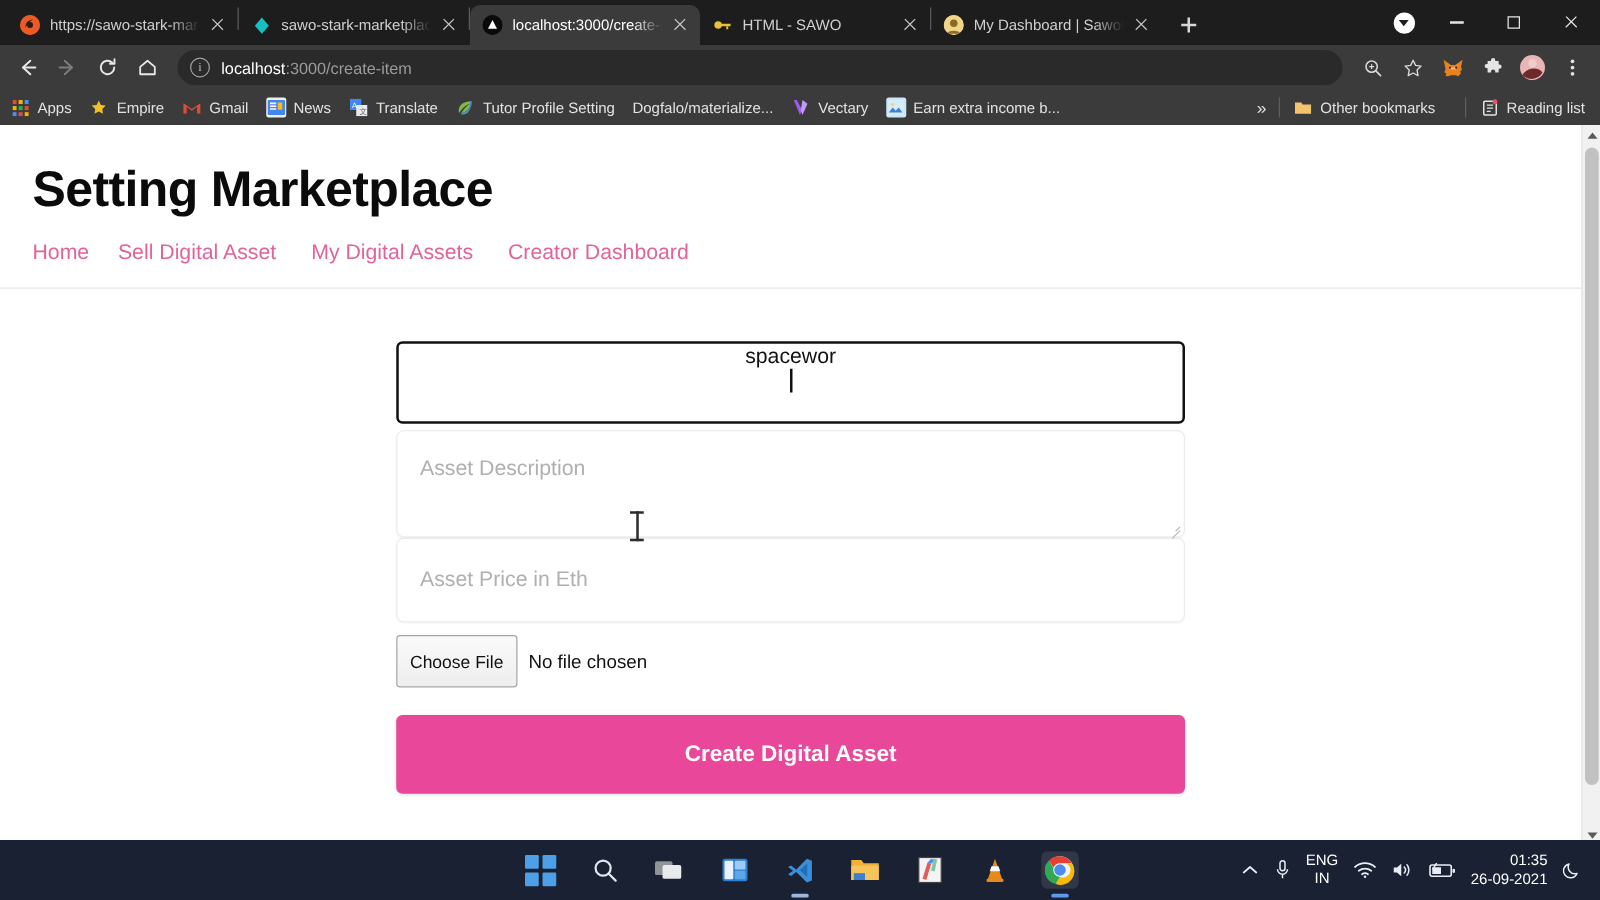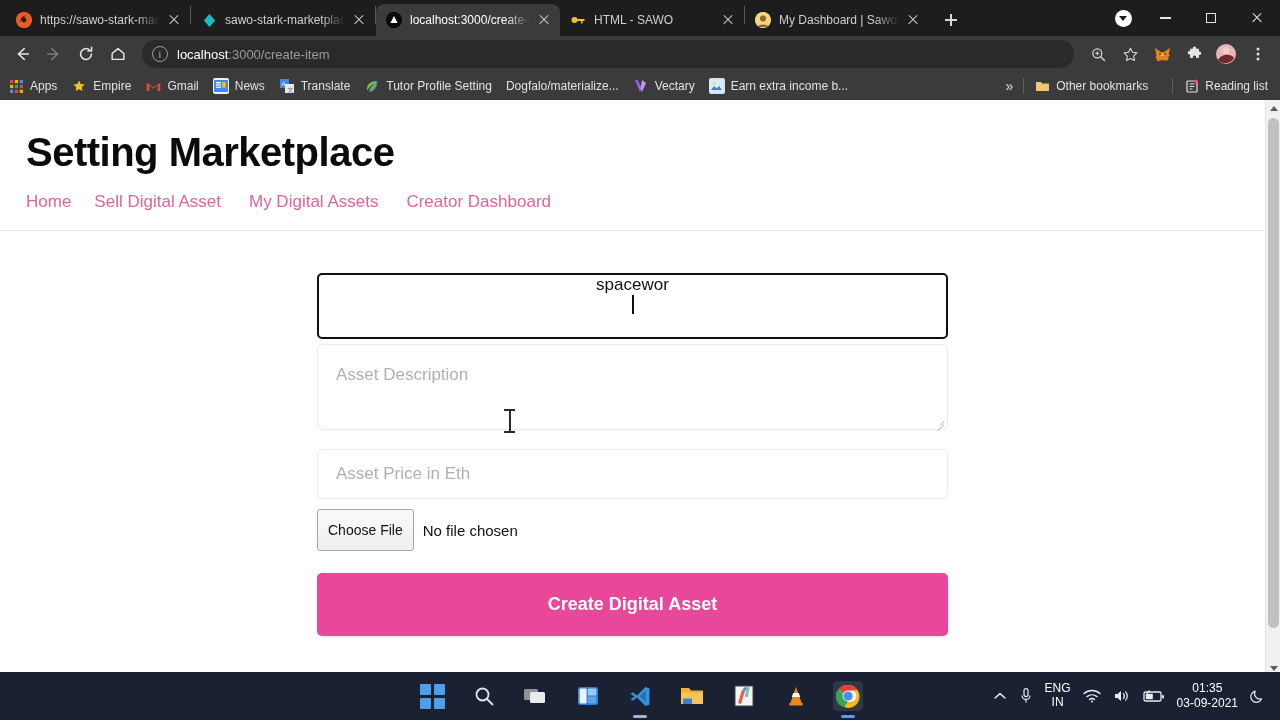--- a/index.html
+++ b/index.html
@@ -85,21 +85,21 @@
     box-shadow: 0 1px 2px rgba(0,0,0,0.03);
   }
   .field.name { height: 66px; border: 2.5px solid #111; border-radius: 5px; padding: 0 18px;
                 color: #111; font-size: 17px; display: flex; align-items: center; box-shadow: none; flex-direction: column; }
   .caret { display: inline-block; width: 1.3px; height: 19px; background: #111; margin-left: 1px; vertical-align: -3px; }
   .field.desc { height: 86px; margin-top: 5px; padding: 20px 18px 0 18px; position: relative; }
   .resizer { position: absolute; right: 3px; bottom: 3px; width: 9px; height: 9px; }
   .resizer i { position: absolute; right: 0; height: 1px; background: #b9b9b9; transform: rotate(-45deg); transform-origin: right center; }
   .resizer i:nth-child(1) { width: 9px; bottom: 1px; }
   .resizer i:nth-child(2) { width: 5px; bottom: 4px; }
-  .field.price { height: 50px; margin-top: 19px; padding: 0 18px; display: flex; align-items: center; }
+  .field.price { height: 68px; margin-top: 0; padding: 0 18px; display: flex; align-items: center; }
 
   .filerow { margin-top: 18px; display: flex; align-items: center; height: 26px; }
   .filebtn {
     height: 42px; padding: 0 10px; background: linear-gradient(#fafafa,#eeeeee);
     border: 1px solid #a5a5a5; border-radius: 3px; font-size: 14px; color: #111;
     display: flex; align-items: center;
   }
   .filetxt { font-size: 15px; color: #111; margin-left: 9px; }
   .submit {
     margin-top: 30px; width: 631px; height: 63px; background: #e8479a; border: none; border-radius: 5px;
@@ -124,21 +124,21 @@
   
   .taskbar { position: absolute; left: 0; bottom: 0; width: 1280px; height: 48px; background: #1a2133; display: flex; align-items: center; padding-left: 40px; }
   .tb-center { position: absolute; left: 0; right: 0; display: flex; justify-content: center; align-items: center; gap: 22px; }
   .tbi { width: 30px; height: 30px; display: flex; align-items: center; justify-content: center; position: relative; border-radius: 5px; }
   .tbi.active { background: rgba(255,255,255,0.10); }
   .tbi .under { position: absolute; bottom: -7px; left: 50%; transform: translateX(-50%); width: 14px; height: 3px; border-radius: 2px; background: #9fb6d8; }
   .tbi.chrome-run .under { background: #5d9bf0; }
   .tray { position: absolute; right: 8px; display: flex; align-items: center; color: #ffffff; font-size: 11px; gap: 12px; }
   .tray .ic { display: flex; align-items: center; justify-content: center; }
   .lang { text-align: center; line-height: 1.15; font-size: 12px; }
-  .clock { text-align: center; line-height: 1.25; font-size: 12px; }
+  .clock { text-align: right; line-height: 1.25; font-size: 12px; }
 
   .win4 { display: grid; grid-template-columns: 11px 11px; grid-template-rows: 11px 11px; gap: 3px; }
   .win4 i { background: #4da0e8; border-radius: 1px; display:block; }
 </style>
 </head>
 <body>
 
 <div id="screen">
 
   <div class="chrome">
@@ -579,21 +579,21 @@
       <span class="ic">
         <svg width="22" height="13" viewBox="0 0 22 13">
             <rect x="1" y="2" width="17" height="9" rx="1.6" stroke="#e8edf5" stroke-width="1.3" fill="none"></rect>
             <rect x="19" y="5" width="2" height="3.4" rx="1" fill="#e8edf5"></rect>
             <rect x="2.8" y="3.8" width="7" height="5.4" fill="#e8edf5"></rect>
             <path d="M6.4 0.4L3.4 5h2.4l-.6 3.4" stroke="#e8edf5" stroke-width="1.1" fill="none"></path>
           </svg>
       </span>
       <span class="clock">
         <div>01:35</div>
-        <div>03-09-2021</div>
+        <div>26-09-2021</div>
       </span>
       <span class="ic" style="margin-right:6px;">
         <svg width="16" height="16" viewBox="0 0 16 16">
             <path d="M11.6 10.8A5.4 5.4 0 0 1 5.2 3.2a5.6 5.6 0 1 0 6.4 7.6z" stroke="#e8edf5" stroke-width="1.2" fill="none" stroke-linejoin="round"></path>
           </svg>
       </span>
     </div>
   </div>
 
 </div>

